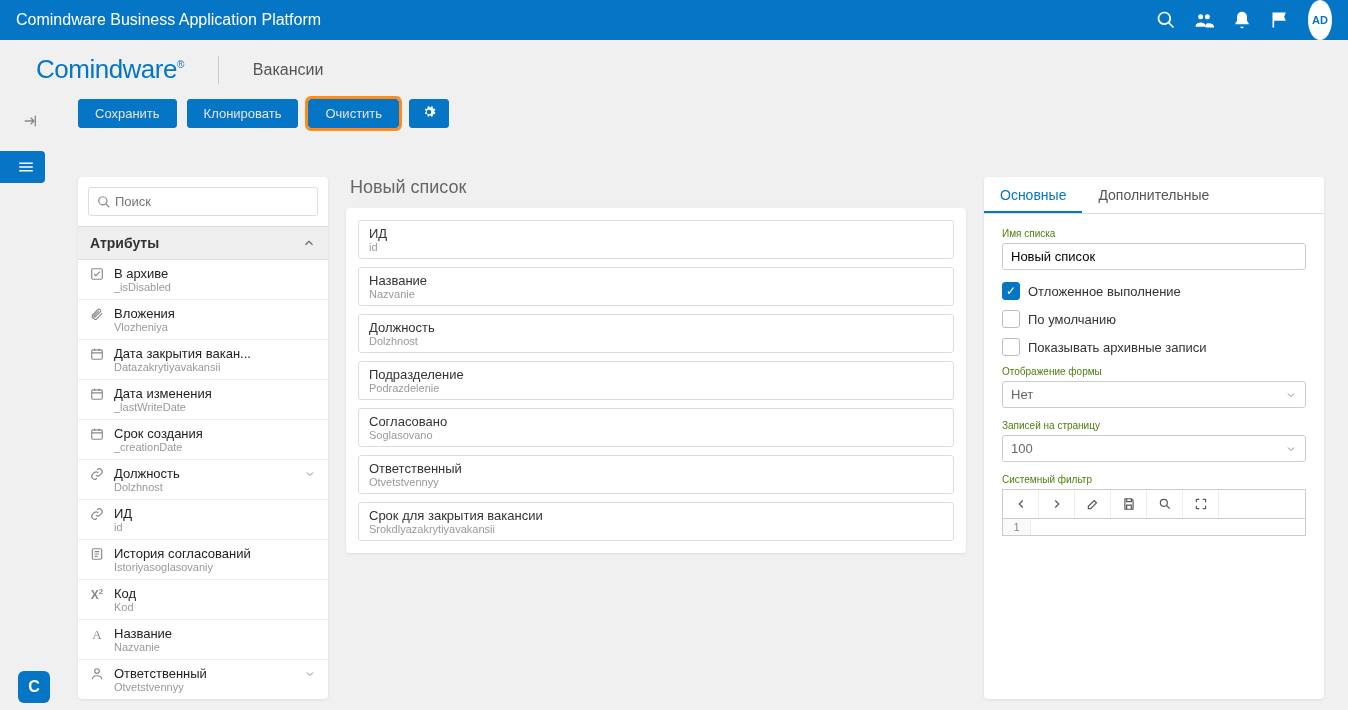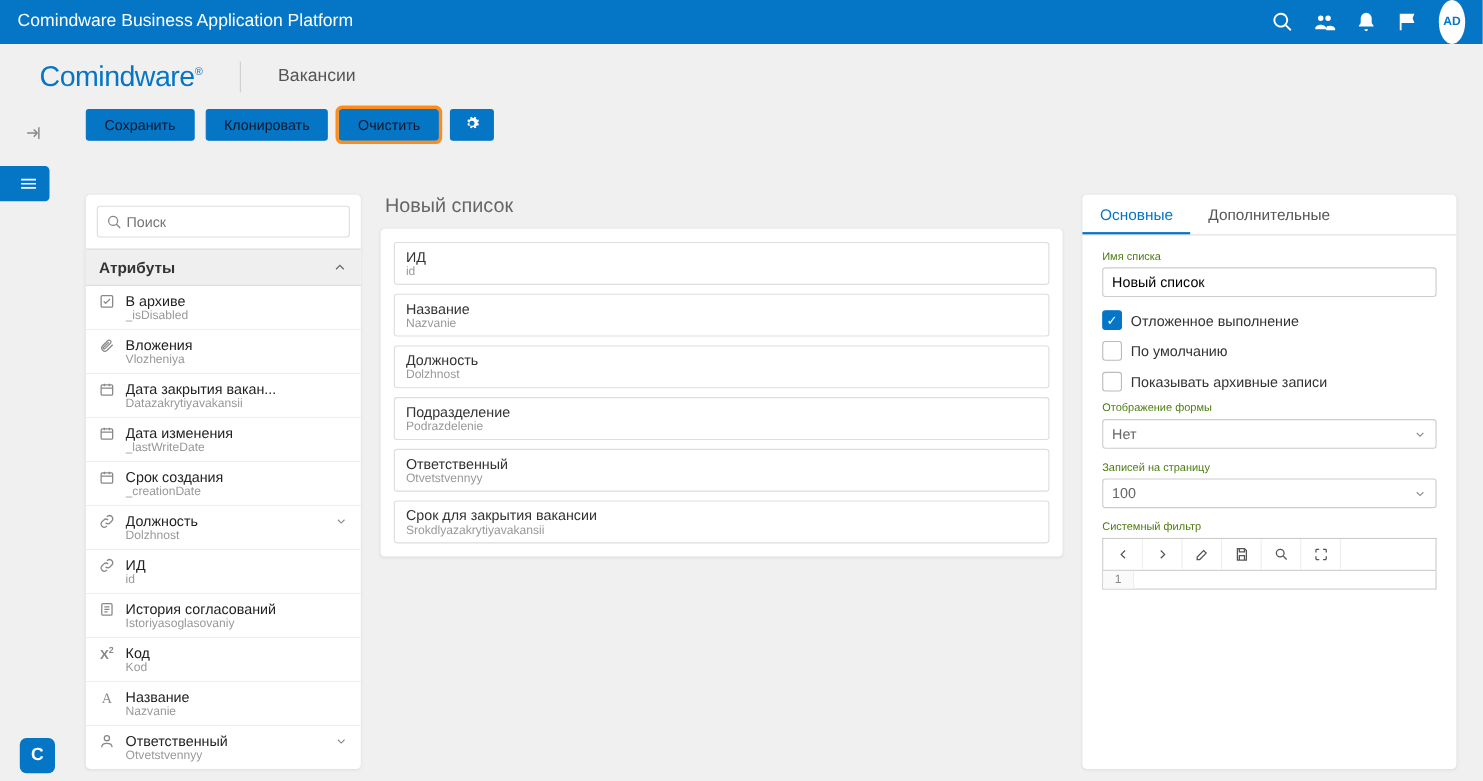--- a/index.html
+++ b/index.html
@@ -18,21 +18,21 @@
 .page-label { font-size: 16px; color: #555; }
 
 .main { display: flex; height: calc(710px - 40px - 50px); }
 .left-rail { width: 60px; display: flex; flex-direction: column; align-items: center; padding-top: 10px; gap: 14px; position: relative; }
 .rail-btn { width: 40px; height: 32px; display: flex; align-items: center; justify-content: center; cursor: pointer; border-radius: 4px; }
 .rail-btn.blue { background: #0575c6; color: #fff; border-top-left-radius: 0; border-bottom-left-radius: 0; margin-left: -20px; width: 50px; padding-left: 12px; }
 .rail-c { position: absolute; bottom: 12px; left: 18px; width: 32px; height: 32px; background: #0575c6; border-radius: 6px; color: #fff; display: flex; align-items: center; justify-content: center; font-weight: 700; font-size: 16px; }
 
 .content { flex: 1; display: flex; flex-direction: column; padding: 0 24px 16px 18px; }
 .toolbar { display: flex; gap: 10px; padding: 4px 0 14px 0; }
-.btn { border: 1px solid #0575c6; background: #0575c6; color: #0f172a; padding: 5px 16px; border-radius: 3px; font-size: 13px; cursor: pointer; }
+.btn { border: 1px solid #0575c6; background: #0575c6; color: #e5e5e5; padding: 5px 16px; border-radius: 3px; font-size: 13px; cursor: pointer; }
 .btn.highlight { outline: 3px solid #ff8c1a; }
 .btn.icon { padding: 5px 12px; }
 
 .cols { display: flex; gap: 18px; flex: 1; min-height: 0; margin-top: 35px; }
 .panel { background: #fff; border-radius: 4px; box-shadow: 0 1px 3px rgba(0,0,0,0.08); display: flex; flex-direction: column; min-height: 0; }
 .panel.left { width: 250px; }
 .panel.center { flex: 1; background: transparent; box-shadow: none; }
 .panel.right { width: 340px; }
 
 .search-box { margin: 10px; border: 1px solid #ddd; border-radius: 3px; display: flex; align-items: center; padding: 4px 8px; }
@@ -305,20 +305,24 @@
             </div>
             <div class="field-item">
               <div class="field-label">Должность</div>
               <div class="field-sub">Dolzhnost</div>
             </div>
             <div class="field-item">
               <div class="field-label">Подразделение</div>
               <div class="field-sub">Podrazdelenie</div>
             </div>
             <div class="field-item">
+              <div class="field-label">Согласовано</div>
+              <div class="field-sub">Soglasovano</div>
+            </div>
+            <div class="field-item">
               <div class="field-label">Ответственный</div>
               <div class="field-sub">Otvetstvennyy</div>
             </div>
             <div class="field-item">
               <div class="field-label">Срок для закрытия вакансии</div>
               <div class="field-sub">Srokdlyazakrytiyavakansii</div>
             </div>
           </div>
       </div>
 

